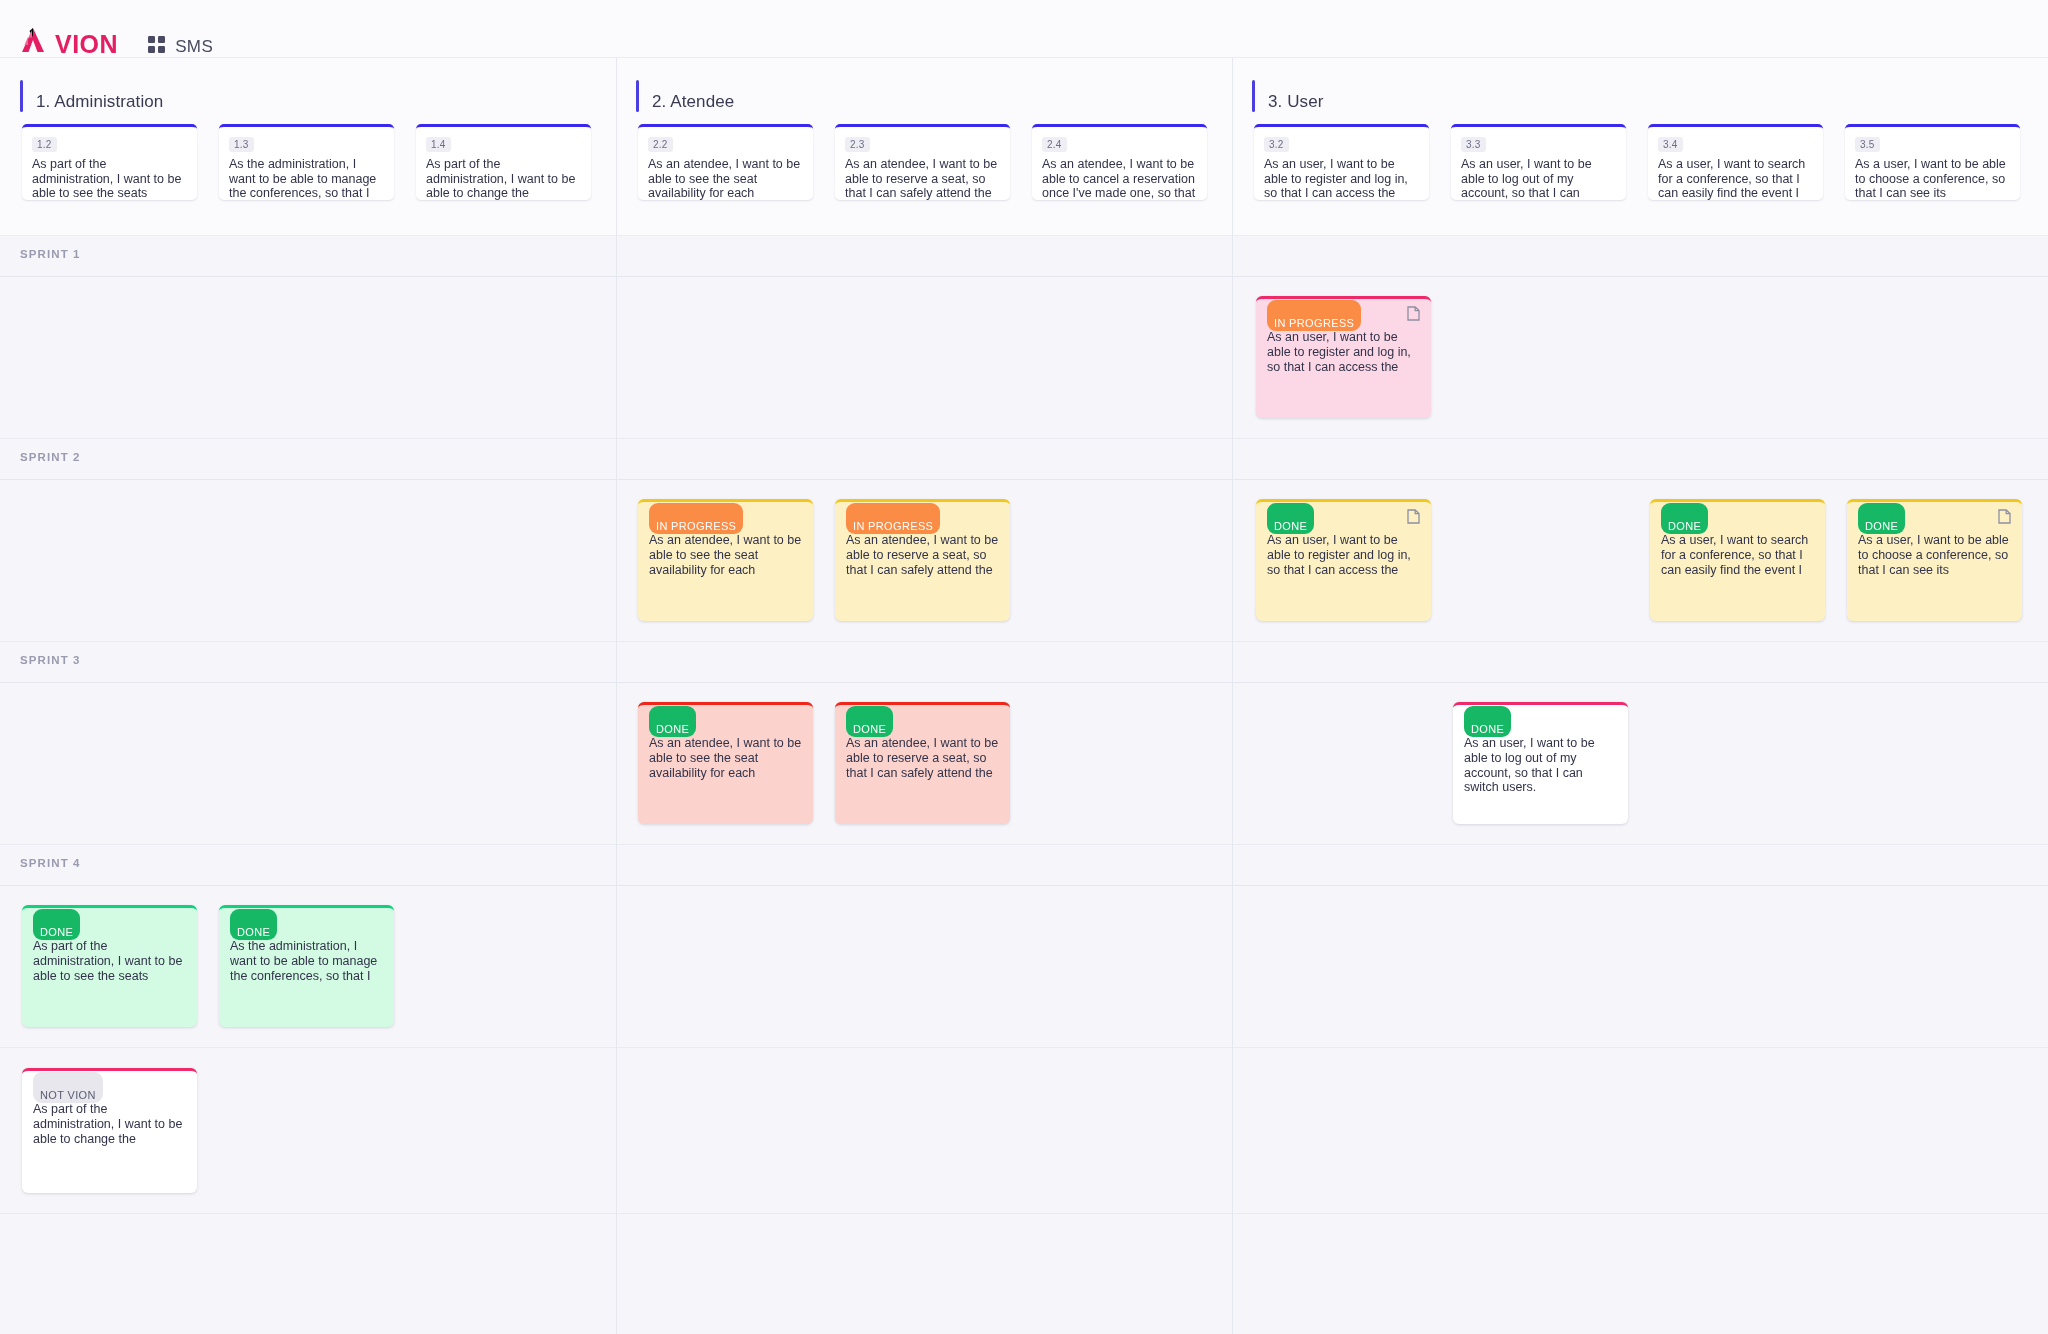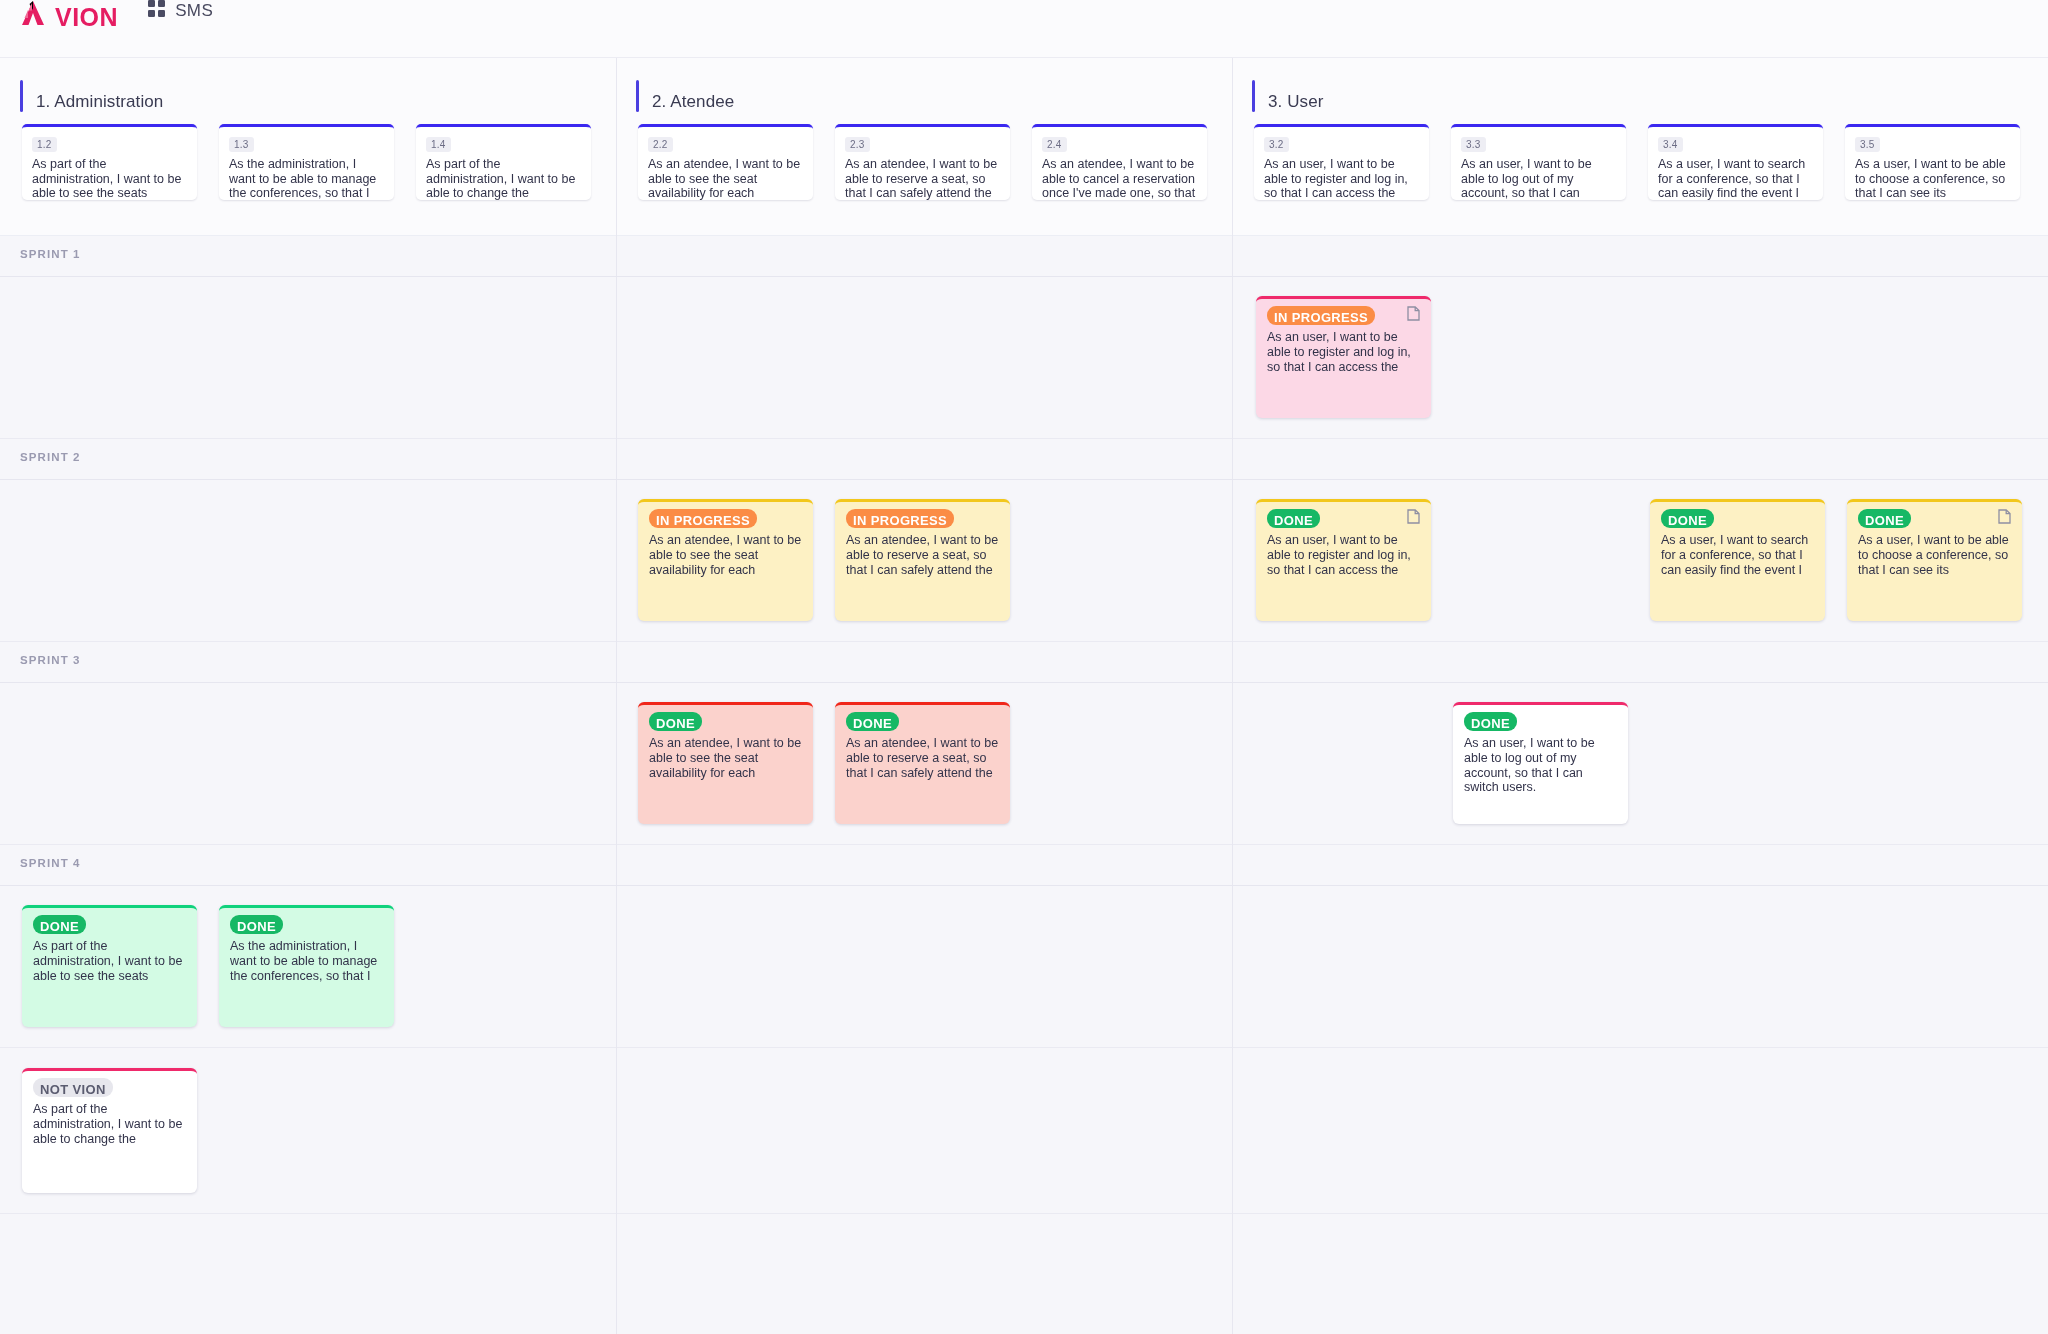--- a/index.html
+++ b/index.html
@@ -9,21 +9,21 @@
     background: #f6f6fa;
     font-family: "Liberation Sans", sans-serif;
     overflow: hidden;
   }
 
   
   #topbar {
     height: 58px;
     background: #fbfbfd;
     display: flex;
-    align-items: flex-start;
+    align-items: flex-end;
     padding-left: 20px;
     border-bottom: 1px solid #ececf3;
     position: relative;
     z-index: 5;
   }
   #logo-wrap { display: flex; align-items: flex-end; }
   .logo-mark { display: block; }
   .logo-word {
     font-size: 25px;
     font-weight: bold;
@@ -164,25 +164,25 @@
     z-index: 3;
   }
   .task-top {
     display: flex;
     align-items: center;
     justify-content: space-between;
     height: 15px;
   }
   .badge {
     display: inline-block;
-    font-size: 13px;
-    font-weight: bold;
+    font-size: 11px;
+    font-weight: normal;
     letter-spacing: .35px;
     border-radius: 9px;
-    padding: 6px 7px 2px 7px;
+    padding: 18px 7px 2px 7px;
     line-height: 11px;
     color: #fff;
     white-space: nowrap;
   }
   .badge.inprogress { background: #fb8c45; }
   .badge.done { background: #16b865; }
   .badge.notready { background: #e7e7ed; color: #5b5c70; }
   .task-text {
     margin-top: 7px;
     font-size: 12.5px;

